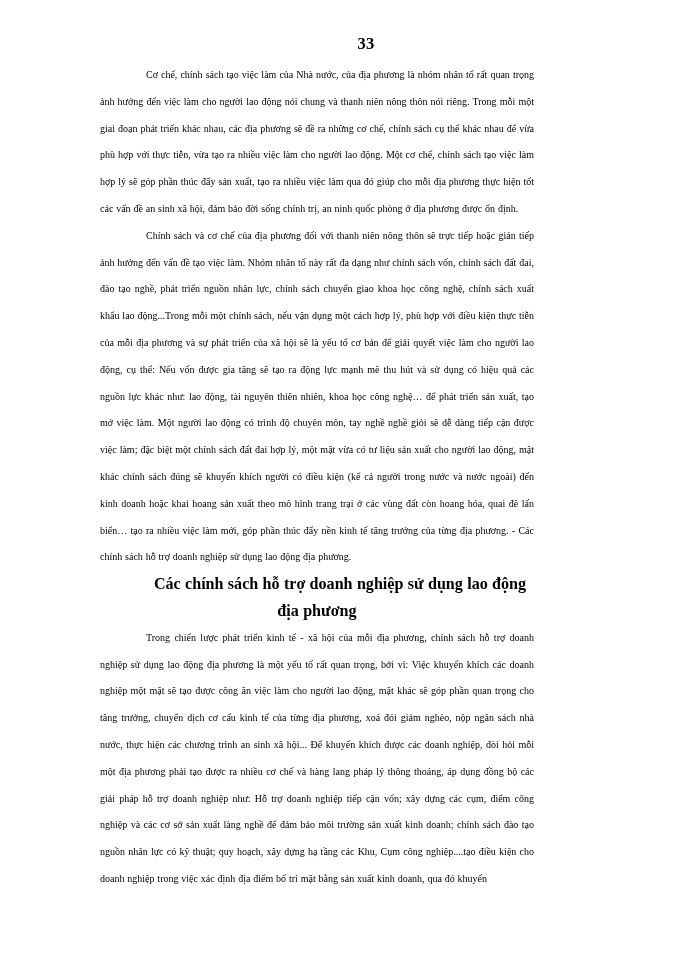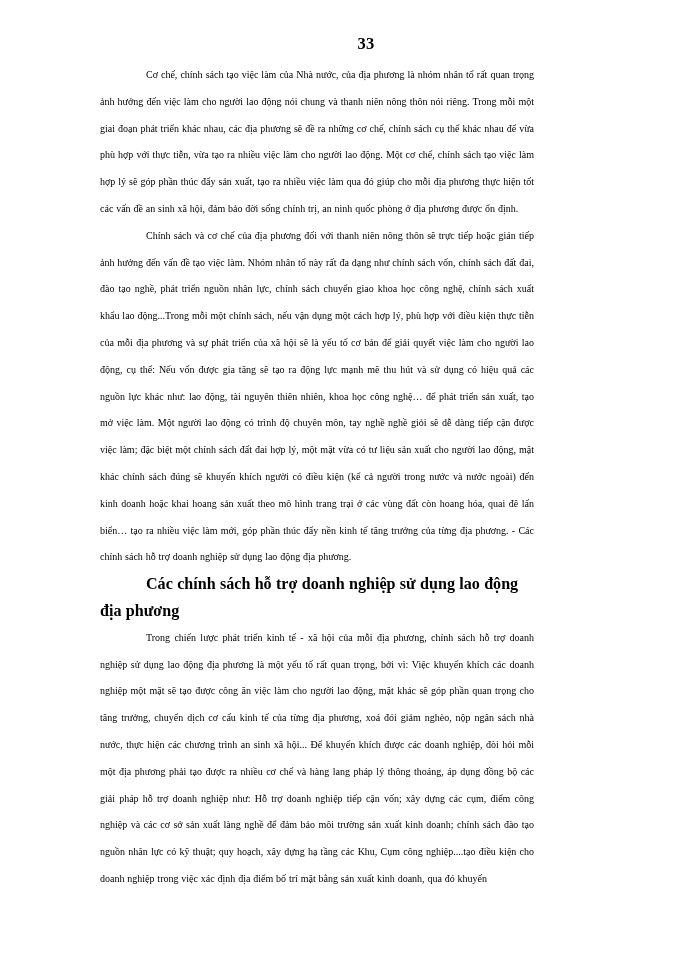--- a/index.html
+++ b/index.html
@@ -51,21 +51,21 @@
     hyphens: none;
     word-spacing: 0.35px;
   }
   h2.section-heading {
     margin: 0;
     padding: 0;
     font-size: 16.1px;
     line-height: 26.8px;
     font-weight: bold;
     text-indent: 46px;
-    text-align: left;
+    text-align: center;
     word-spacing: 0.3px;
   }
 </style>
 </head>
 <body>
 
 <div class="page">
 
   <div class="page-number">33</div>
 

